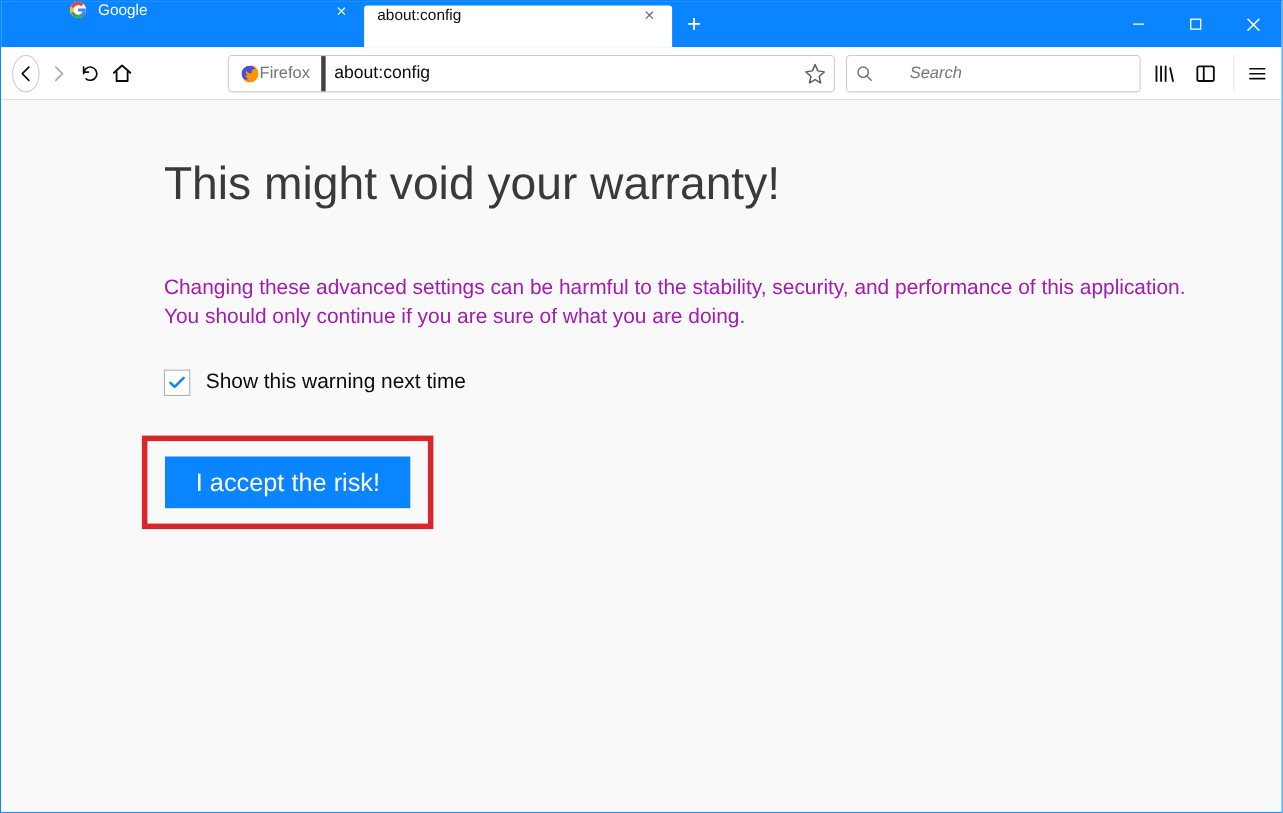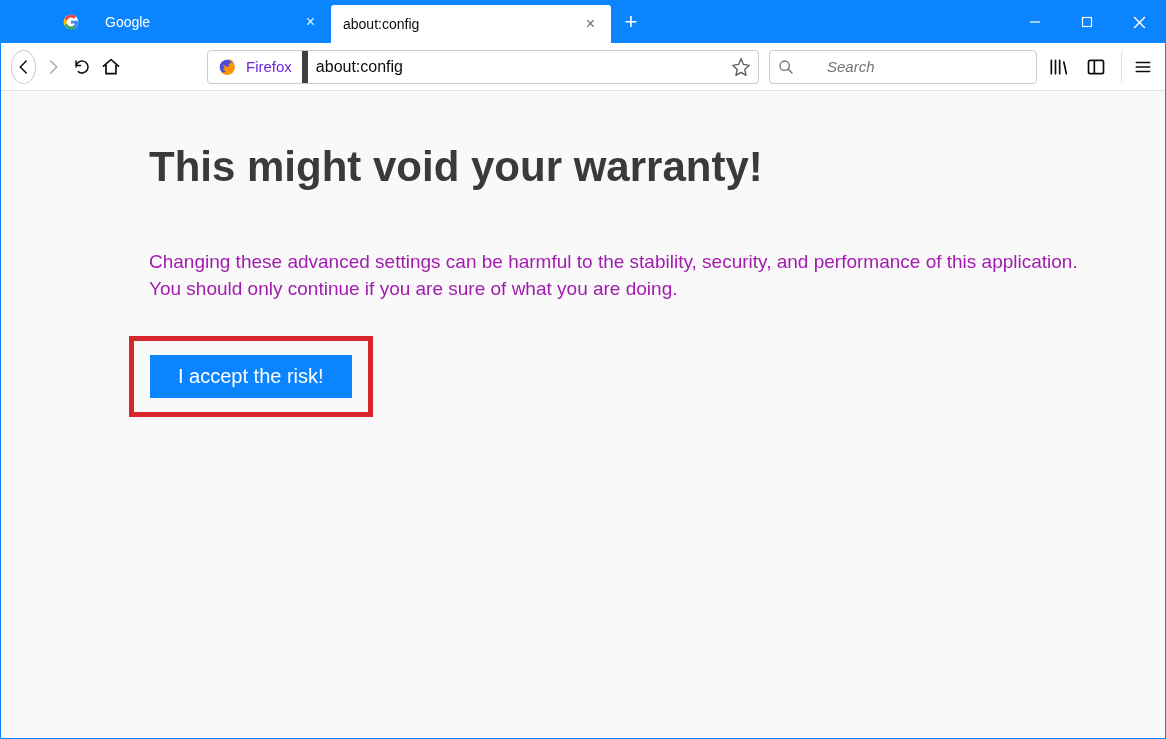--- a/index.html
+++ b/index.html
@@ -14,28 +14,28 @@
   
   .titlebar {
     height: 42px;
     background: #0a84ff;
     display: flex;
     align-items: stretch;
   }
   .tab-spacer-left { width: 50px; }
   .tab {
     display: flex;
-    align-items: center;
+    align-items: flex-start;
     padding: 0 12px;
     height: 42px;
     min-width: 280px;
     max-width: 280px;
     font-size: 14px;
     color: #fff;
-    gap: 26px;
+    gap: 10px;
     cursor: default;
   }
   .tab.active {
     background: #fff;
     color: #0c0c0d;
     border-top-left-radius: 3px;
     border-top-right-radius: 3px;
     margin-top: 4px;
     height: 38px;
   }
@@ -90,26 +90,26 @@
   .urlbox {
     flex: 0 0 552px;
     height: 34px;
     border: 1px solid #ccc;
     border-radius: 4px;
     display:flex;align-items:center;
     margin-left: 80px;
     background:#fff;
   }
   .identity {
-    display:flex;align-items:center;gap:10px;
+    display:flex;align-items:center;gap:0;
     padding: 0 10px;
-    border-right: 6px solid #404040;
+    border-right: 4px solid #404040;
     height:100%;
     font-size: 15px;
-    color:#6d28d9;
+    color:#737373;
     cursor:pointer;
   }
   .identity .fx-icon{width:18px;height:18px;}
   .url-input {
     flex:1;border:none;outline:none;
     font-size:16px;padding:0 8px;color:#0c0c0d;
     background:transparent;
   }
   .star {
     width:34px;display:flex;align-items:center;justify-content:center;
@@ -132,21 +132,21 @@
     padding-left:8px;margin-left:4px;
   }
   
   .content {
     padding: 52px 20px 0 148px;
     background:#f9f9fa;
     height: calc(100% - 90px);
   }
   h1.warn-title {
     font-size: 42px;
-    font-weight: 700;
+    font-weight: 400;
     color:#3a3a3c;
     margin-bottom: 58px;
   }
   .warn-text {
     font-size: 19px;
     color:#a21caf;
     max-width: 960px;
     line-height: 1.4;
     margin-bottom: 34px;
   }
@@ -162,21 +162,21 @@
   }
   .chk svg{width:18px;height:18px;stroke:#0a84ff;}
   .highlight-box{
     border:5px solid #d7262c;
     display:inline-block;
     padding:14px 16px;
     margin-left:-20px;
   }
   .accept-btn{
     background:#0a84ff;color:#fff;
-    font-size:20px;
+    font-size:23px;
     border:none;padding:10px 28px;
     cursor:pointer;
   }
 </style>
 </head>
 <body>
 
 <div class="titlebar">
   <div class="tab-spacer-left"></div>
 
@@ -287,16 +287,24 @@
           <line x1="3" y1="12" x2="21" y2="12" stroke="#0c0c0d" stroke-width="2" stroke-linecap="round"></line>
           <line x1="3" y1="18" x2="21" y2="18" stroke="#0c0c0d" stroke-width="2" stroke-linecap="round"></line>
         </svg>
     </div>
   </div>
 </div>
 
 <div class="content">
   <h1 class="warn-title">This might void your warranty!</h1>
   <p class="warn-text">Changing these advanced settings can be harmful to the stability, security, and performance of this application. You should only continue if you are sure of what you are doing.</p>
+  <div class="check-row">
+    <span class="chk">
+      <svg viewBox="0 0 24 24">
+          <path d="M4 12l5 5L20 6" fill="none" stroke-width="3" stroke-linecap="round" stroke-linejoin="round"></path>
+        </svg>
+    </span>
+    <span>Show this warning next time</span>
+  </div>
   <div class="highlight-box">
     <button class="accept-btn">I accept the risk!</button>
   </div>
 </div>
 
 </body></html>

